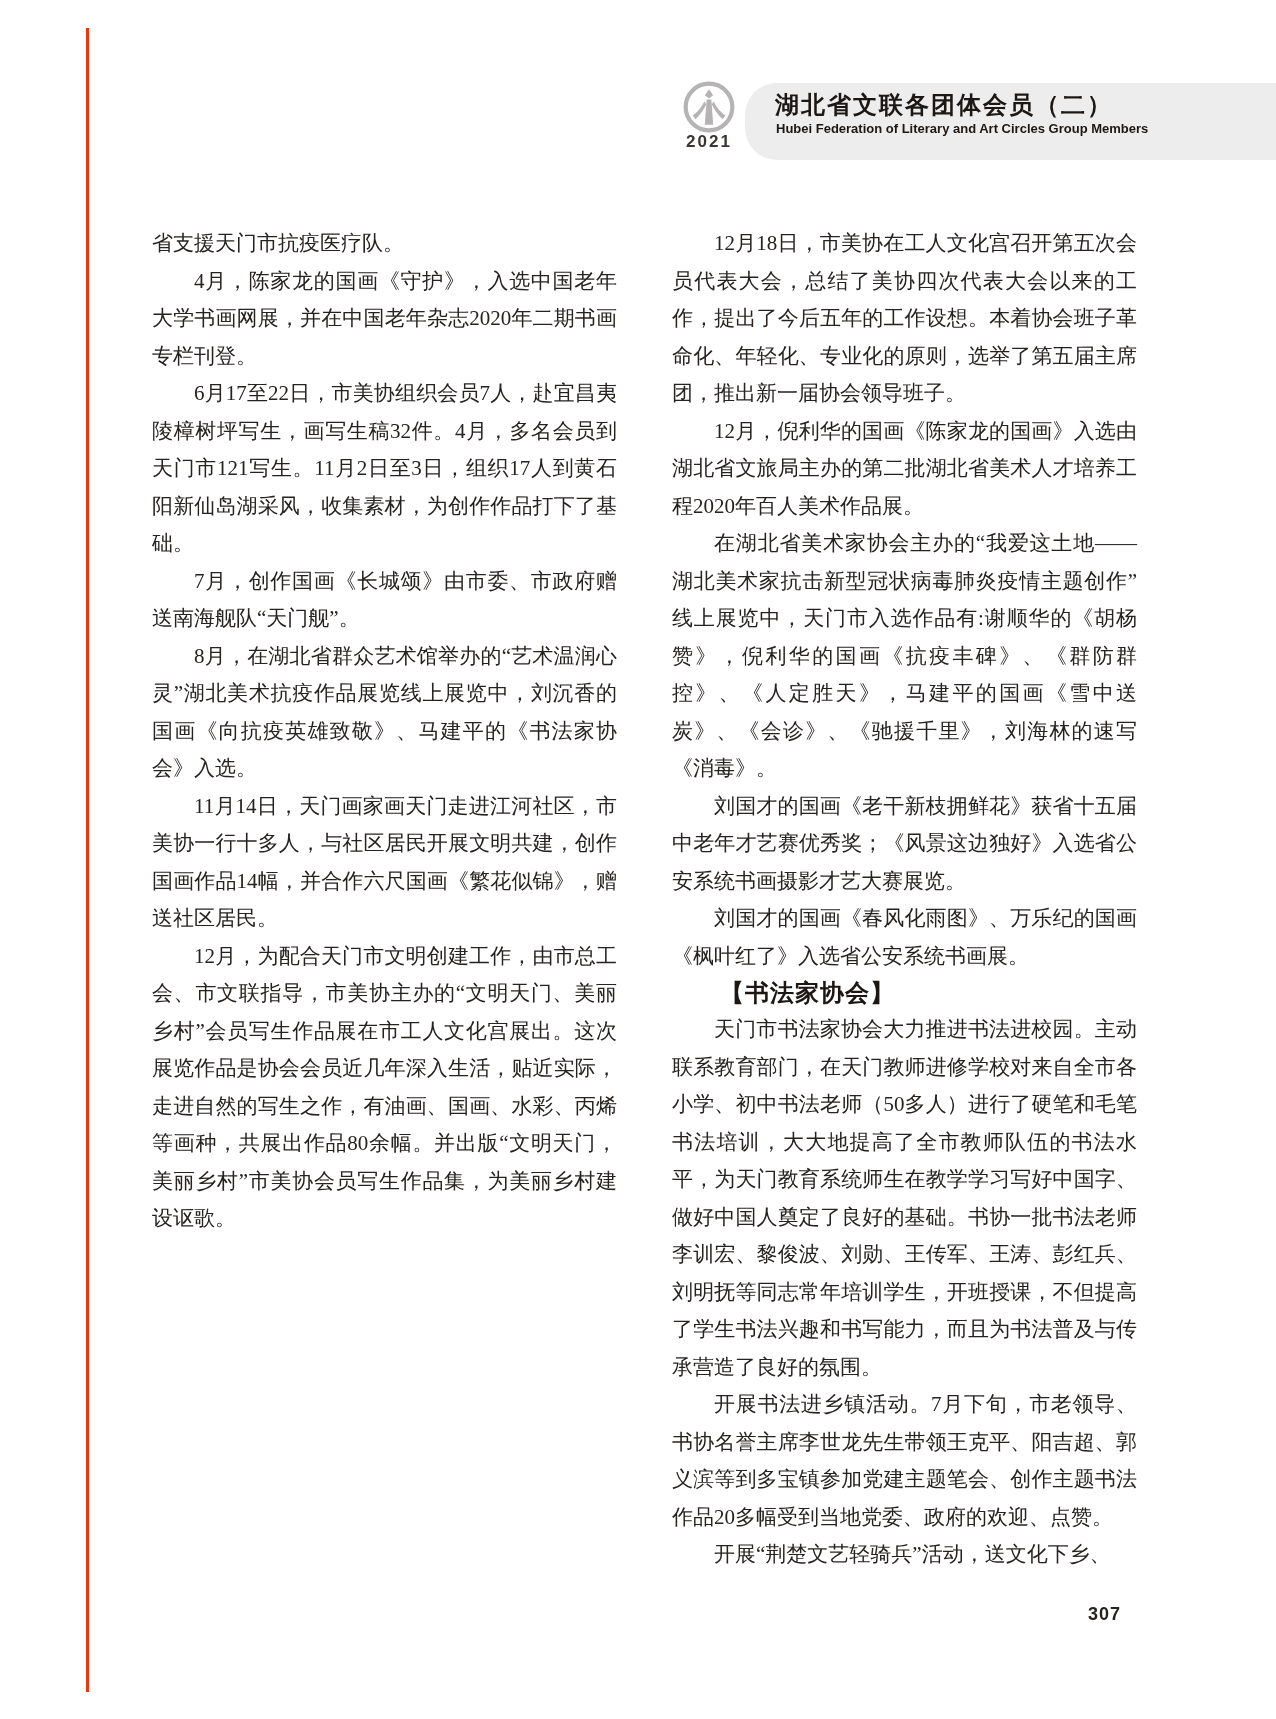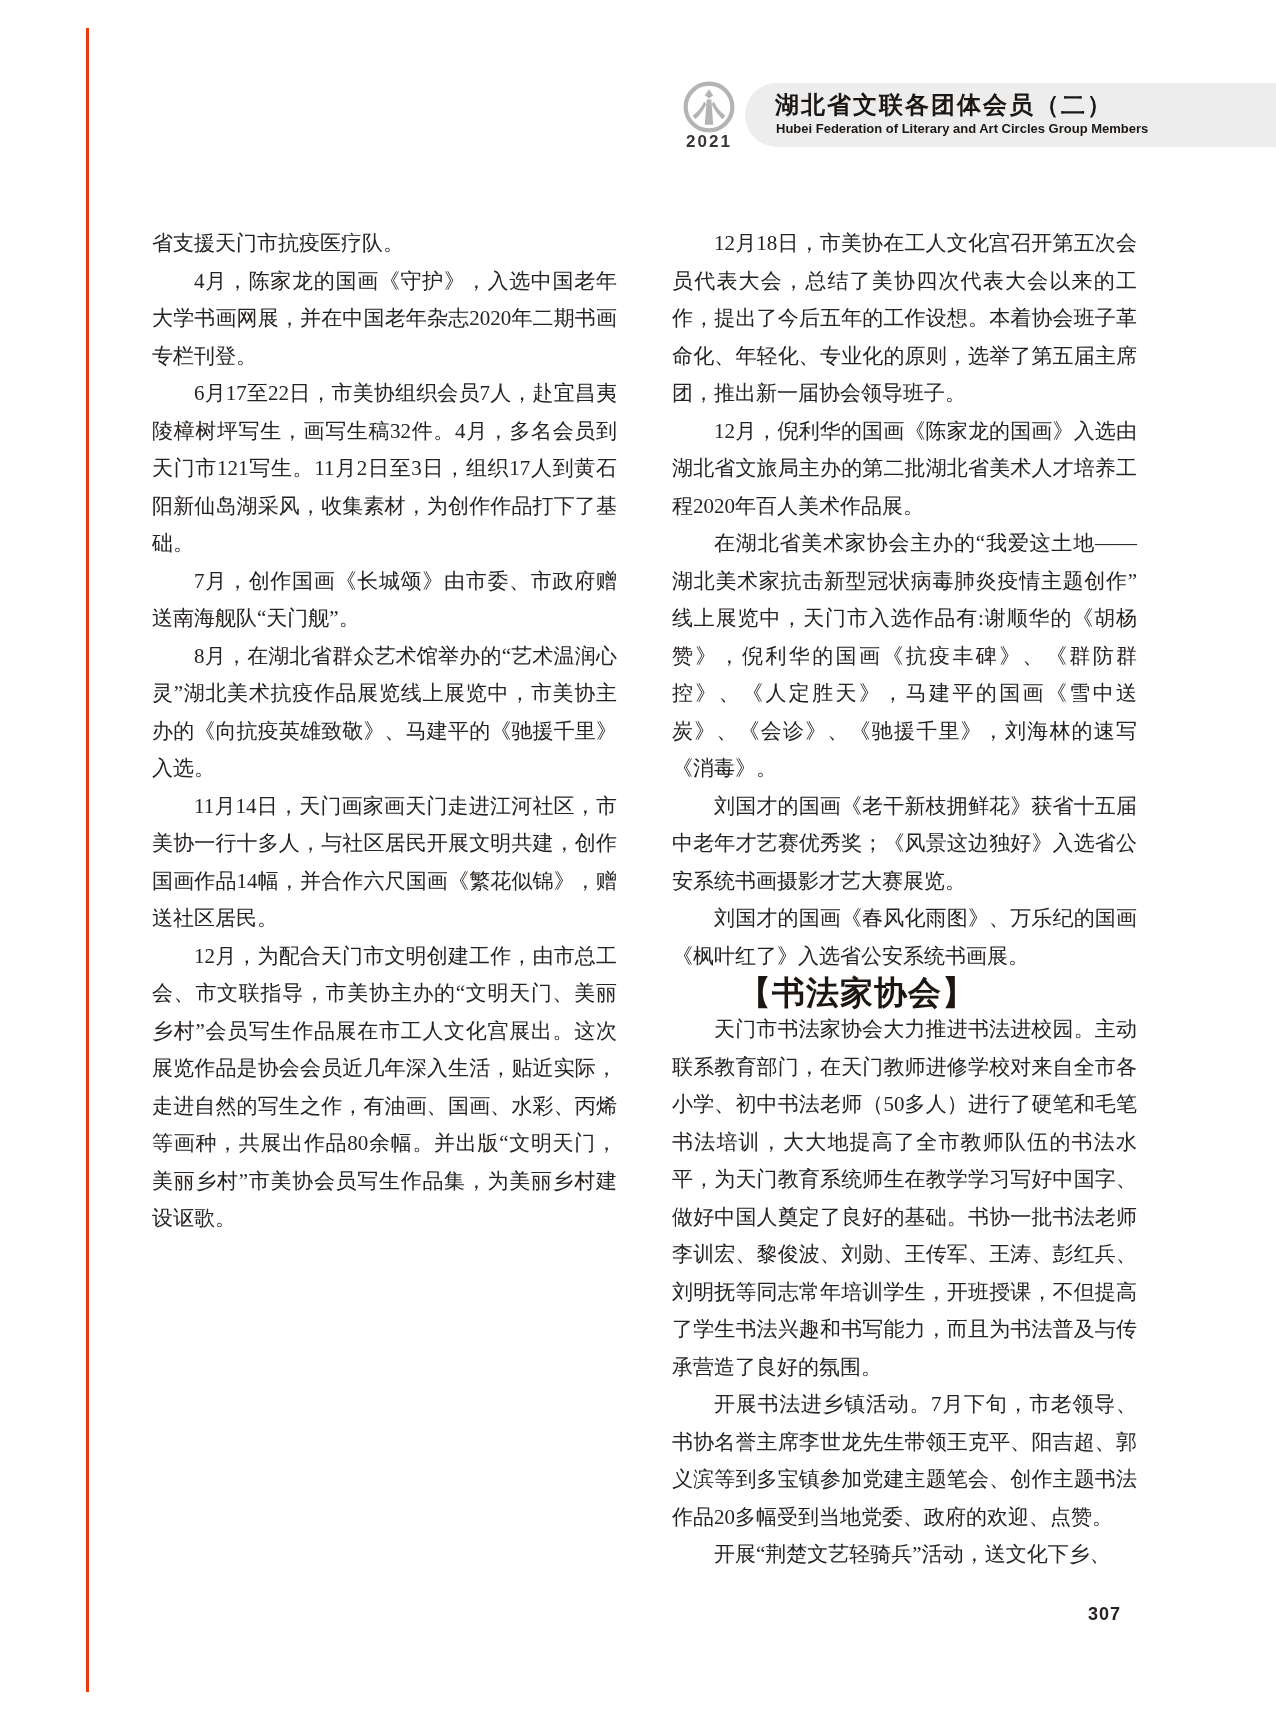--- a/index.html
+++ b/index.html
@@ -20,21 +20,21 @@
   }
 
   
   .logo{position:absolute;left:681px;top:79px;width:56px;height:56px;}
   .year{
     position:absolute;left:677px;top:132px;width:64px;text-align:center;
     font-family:"Liberation Sans","DejaVu Sans",sans-serif;
     font-weight:bold;font-size:17px;letter-spacing:2px;color:#3a3432;
   }
   .band{
-    position:absolute;left:745px;top:83px;width:531px;height:64px;
+    position:absolute;left:745px;top:83px;width:531px;height:77px;
     background:#ededed;border-radius:32px 0 0 32px;
   }
   .band-cn{
     position:absolute;left:30px;top:6px;
     font-family:"Liberation Sans","DejaVu Sans",sans-serif;
     font-weight:bold;font-size:24px;letter-spacing:2px;color:#1c1713;
     white-space:nowrap;
   }
   .band-en{
     position:absolute;left:31px;top:38px;
@@ -48,21 +48,21 @@
     font-size:21px;line-height:37.5px;
     text-align:justify;text-justify:inter-ideograph;
   }
   .col-left{left:152px;}
   .col-right{left:672px;}
   .col p{margin:0;text-indent:2em;}
   .col p.cont{text-indent:0;}
   .section-header{
     margin:40px 0 16px 0;
     font-family:"Liberation Sans","DejaVu Sans",sans-serif;
-    font-weight:bold;font-size:33px;line-height:36px;
+    font-weight:bold;font-size:24px;line-height:36px;
     text-indent:0;letter-spacing:1px;color:#1c1713;
     text-align:left;
   }
 
   .page-num{
     position:absolute;left:1088px;top:1604px;
     font-family:"Liberation Sans","DejaVu Sans",sans-serif;
     font-weight:bold;font-size:18px;color:#262220;letter-spacing:1px;
   }
 </style>
@@ -87,21 +87,21 @@
   <div class="band">
     <div class="band-cn">湖北省文联各团体会员（二）</div>
     <div class="band-en">Hubei Federation of Literary and Art Circles Group Members</div>
   </div>
 
   <div class="col col-left">
     <p class="cont">省支援天门市抗疫医疗队。</p>
     <p>4月，陈家龙的国画《守护》，入选中国老年大学书画网展，并在中国老年杂志2020年二期书画专栏刊登。</p>
     <p>6月17至22日，市美协组织会员7人，赴宜昌夷陵樟树坪写生，画写生稿32件。4月，多名会员到天门市121写生。11月2日至3日，组织17人到黄石阳新仙岛湖采风，收集素材，为创作作品打下了基础。</p>
     <p>7月，创作国画《长城颂》由市委、市政府赠送南海舰队“天门舰”。</p>
-    <p>8月，在湖北省群众艺术馆举办的“艺术温润心灵”湖北美术抗疫作品展览线上展览中，市美协主办的《向抗疫英雄致敬》、马建平的《驰援千里》入选。</p>
+    <p>8月，在湖北省群众艺术馆举办的“艺术温润心灵”湖北美术抗疫作品展览线上展览中，刘沉香的国画《向抗疫英雄致敬》、马建平的《书法家协会》入选。</p>
     <p>11月14日，天门画家画天门走进江河社区，市美协一行十多人，与社区居民开展文明共建，创作国画作品14幅，并合作六尺国画《繁花似锦》，赠送社区居民。</p>
     <p>12月，为配合天门市文明创建工作，由市总工会、市文联指导，市美协主办的“文明天门、美丽乡村”会员写生作品展在市工人文化宫展出。这次展览作品是协会会员近几年深入生活，贴近实际，走进自然的写生之作，有油画、国画、水彩、丙烯等画种，共展出作品80余幅。并出版“文明天门，美丽乡村”市美协会员写生作品集，为美丽乡村建设讴歌。</p>
   </div>
 
   <div class="col col-right">
     <p>12月18日，市美协在工人文化宫召开第五次会员代表大会，总结了美协四次代表大会以来的工作，提出了今后五年的工作设想。本着协会班子革命化、年轻化、专业化的原则，选举了第五届主席团，推出新一届协会领导班子。</p>
     <p>12月，倪利华的国画《陈家龙的国画》入选由湖北省文旅局主办的第二批湖北省美术人才培养工程2020年百人美术作品展。</p>
     <p>在湖北省美术家协会主办的“我爱这土地——湖北美术家抗击新型冠状病毒肺炎疫情主题创作”线上展览中，天门市入选作品有:谢顺华的《胡杨赞》，倪利华的国画《抗疫丰碑》、《群防群控》、《人定胜天》，马建平的国画《雪中送炭》、《会诊》、《驰援千里》，刘海林的速写《消毒》。</p>
     <p>刘国才的国画《老干新枝拥鲜花》获省十五届中老年才艺赛优秀奖；《风景这边独好》入选省公安系统书画摄影才艺大赛展览。</p>
     <p>刘国才的国画《春风化雨图》、万乐纪的国画《枫叶红了》入选省公安系统书画展。</p>

